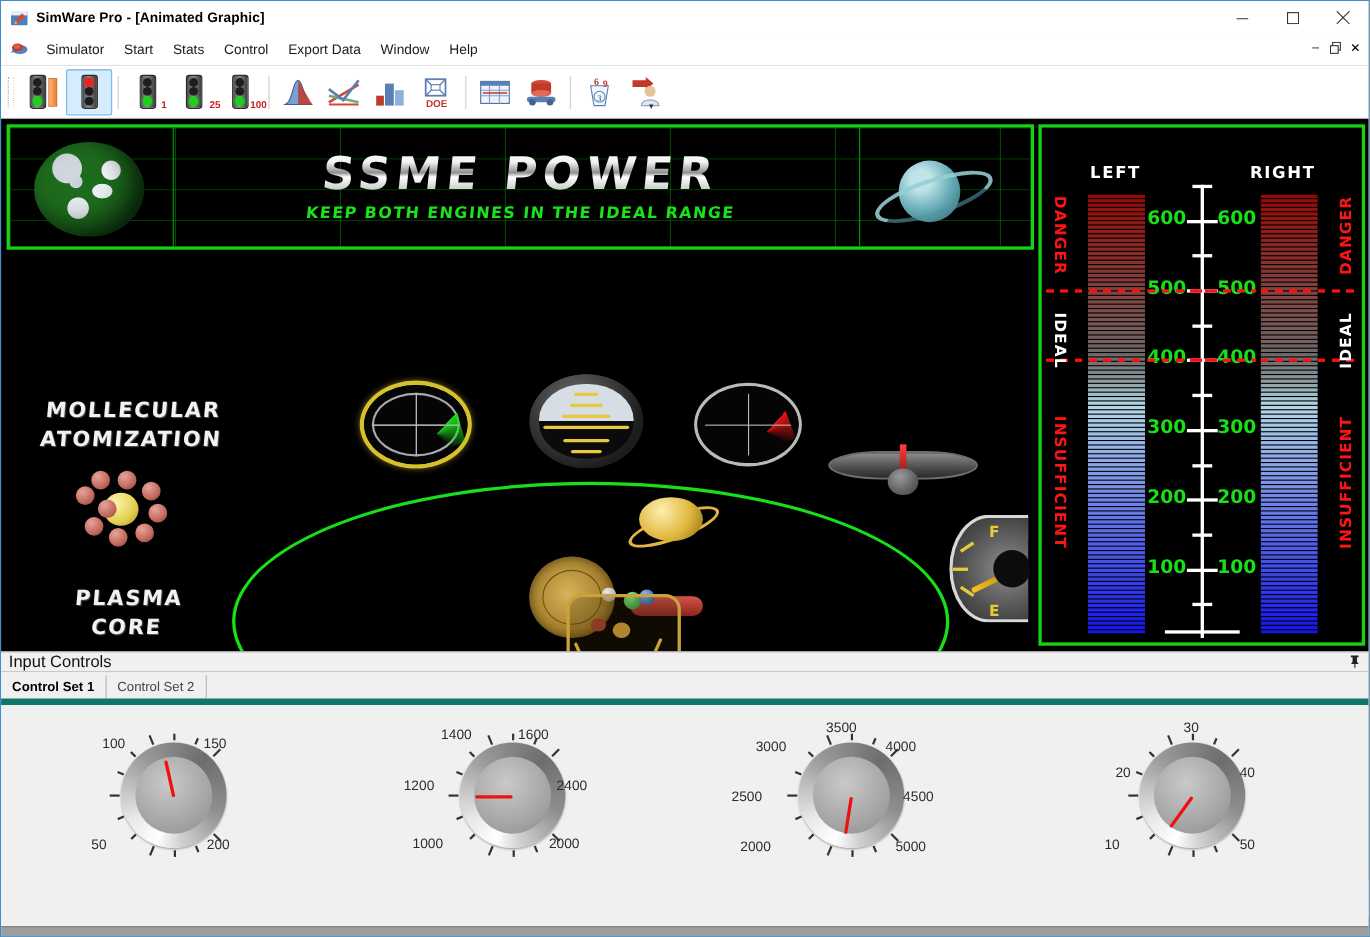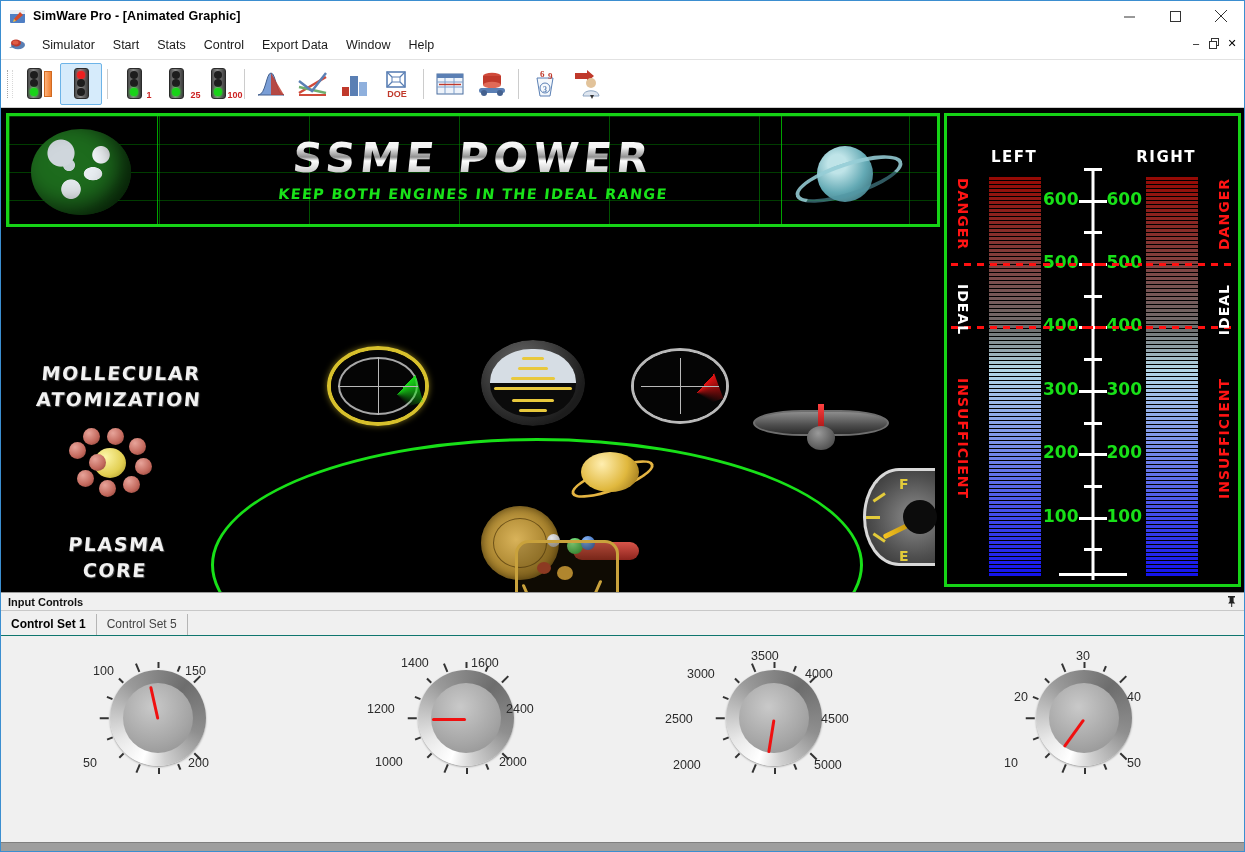--- a/index.html
+++ b/index.html
@@ -199,23 +199,23 @@
     writing-mode:vertical-rl;}
   .th-zone.danger,.th-zone.insuf{color:#ff1414;}
   .th-zone.ideal{color:#ffffff;}
   .th-zone.flip{transform:rotate(180deg);}
 
   
   .dock-head{
     height:17px;background:#f0f0f0;border-top:1px solid #9a9a9a;border-bottom:1px solid #c8c8c8;
     display:flex;align-items:center;position:relative;
   }
-  .dock-title{font-size:11px;color:#111;margin-left:7px;font-weight:bold;}
+  .dock-title{font-size:15px;color:#111;margin-left:7px;}
   .dock-pin{position:absolute;right:6px;top:1px;}
-  .tabstrip{height:24px;background:#f0f0f0;display:flex;align-items:flex-end;border-bottom:1px solid #0f766e;}
+  .tabstrip{height:24px;background:#f0f0f0;display:flex;align-items:flex-end;border-bottom:6px solid #0f766e;}
   .tab{font-size:12px;padding:3px 10px 4px 10px;color:#444;border-right:1px solid #b5b5b5;}
   .tab.active{font-weight:bold;color:#000;}
   .panel{position:relative;height:192px;background:#f0f0f0;border-bottom:1px solid #c0c0c0;}
 
   .knob-wrap{position:absolute;top:14px;width:230px;height:170px;}
   .knob{position:absolute;left:50%;transform:translateX(-50%);top:20px;width:96px;height:96px;border-radius:50%;
     background:conic-gradient(from 200deg,#ffffff 0deg,#e8e8e8 40deg,#9a9a9a 120deg,#6d6d6d 200deg,#8f8f8f 270deg,#cfcfcf 330deg,#ffffff 360deg);
     box-shadow:0 1px 2px rgba(0,0,0,.35);}
   .knob:before{content:"";position:absolute;inset:13px;border-radius:50%;
     background:radial-gradient(circle at 42% 34%,#c9c9c9,#a6a6a6 60%,#8c8c8c 100%);}
@@ -790,21 +790,21 @@
   <div class="dock-head">
     <div class="dock-title">Input Controls</div>
     <div class="dock-pin">
       <svg width="13" height="14" viewBox="0 0 13 14">
         <path d="M3 2 L10 2 L10 3.4 L8.6 3.4 L8.6 7.6 L10.2 9.6 L7.2 9.6 L7.2 13 L6.2 13 L6.2 9.6 L3.2 9.6 L4.6 7.6 L4.6 3.4 L3 3.4 Z" fill="#222"></path>
       </svg>
     </div>
   </div>
   <div class="tabstrip">
     <div class="tab active">Control Set 1</div>
-    <div class="tab">Control Set 5</div>
+    <div class="tab">Control Set 2</div>
   </div>
 
   <div class="panel">
     <div class="knob-wrap" style="left:42px;">
       <div class="knob" id="knob0">
           <div class="knob-needle" id="needle0" style="transform: rotate(257.4deg);"></div>
         </div>
       <div id="ticks0">
           <div class="knob-tick" style="left: 115px; top: 68px; height: 9px; transform: rotate(315deg) translateY(50px);"></div>
           <div class="knob-tick" style="left: 115px; top: 68px; height: 6px; transform: rotate(337.5deg) translateY(50px);"></div>

